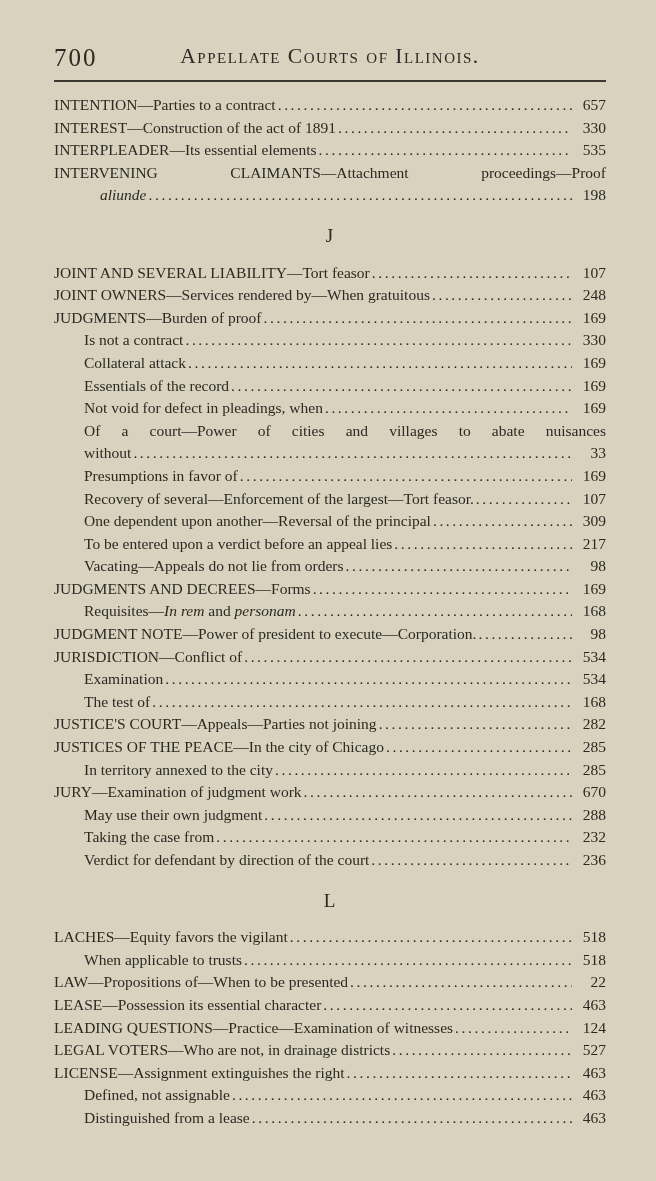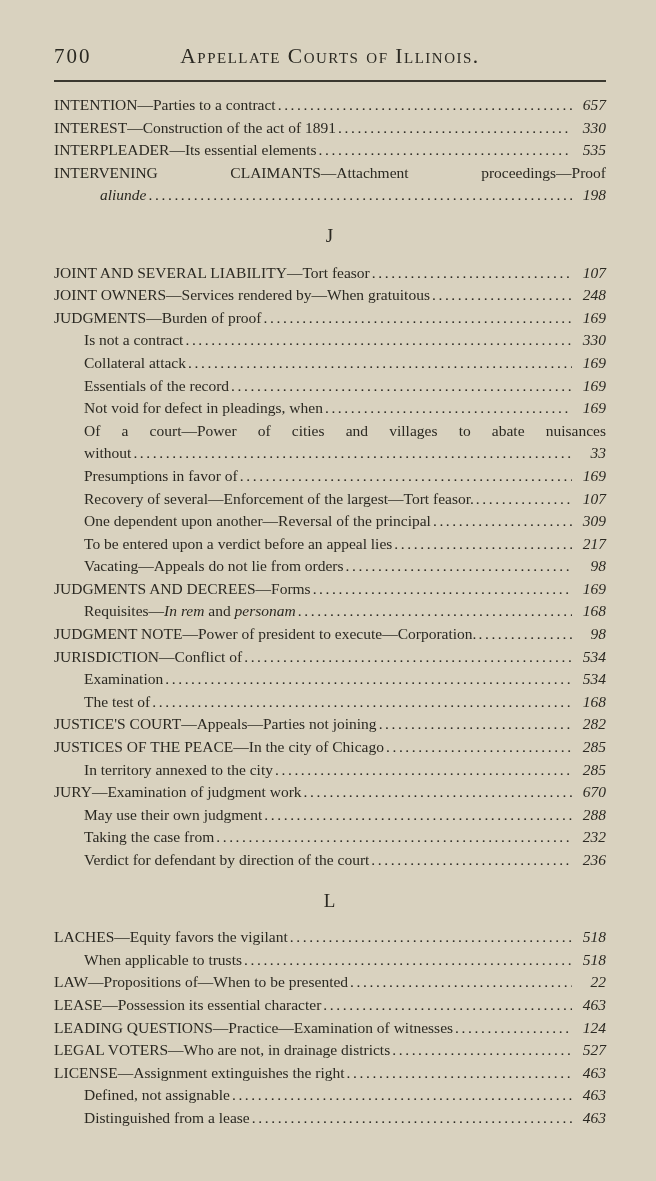--- a/index.html
+++ b/index.html
@@ -16,21 +16,21 @@
     box-sizing: border-box;
     width: 656px;
     height: 1181px;
     padding: 44px 50px 0 54px;
   }
   .header {
     position: relative;
     height: 28px;
   }
   .folio {
-    font-size: 21px;
+    font-size: 25px;
     letter-spacing: 2px;
   }
   .running-title {
     position: absolute;
     left: 0;
     right: 0;
     top: 0;
     text-align: center;
     font-variant: small-caps;
     font-size: 21.5px;
@@ -71,21 +71,20 @@
     min-width: 6px;
   }
   .leader::after {
     content: "..........................................................................................................................................";
     letter-spacing: 2.6px;
   }
   .pagenum {
     flex: 0 0 auto;
     min-width: 34px;
     text-align: right;
-    font-style: italic;
   }
   .italic { font-style: italic; }
   .section-heading {
     text-align: center;
     font-size: 19px;
     letter-spacing: 1px;
     margin: 18px 0 14px 0;
   }
 </style>
 </head>

